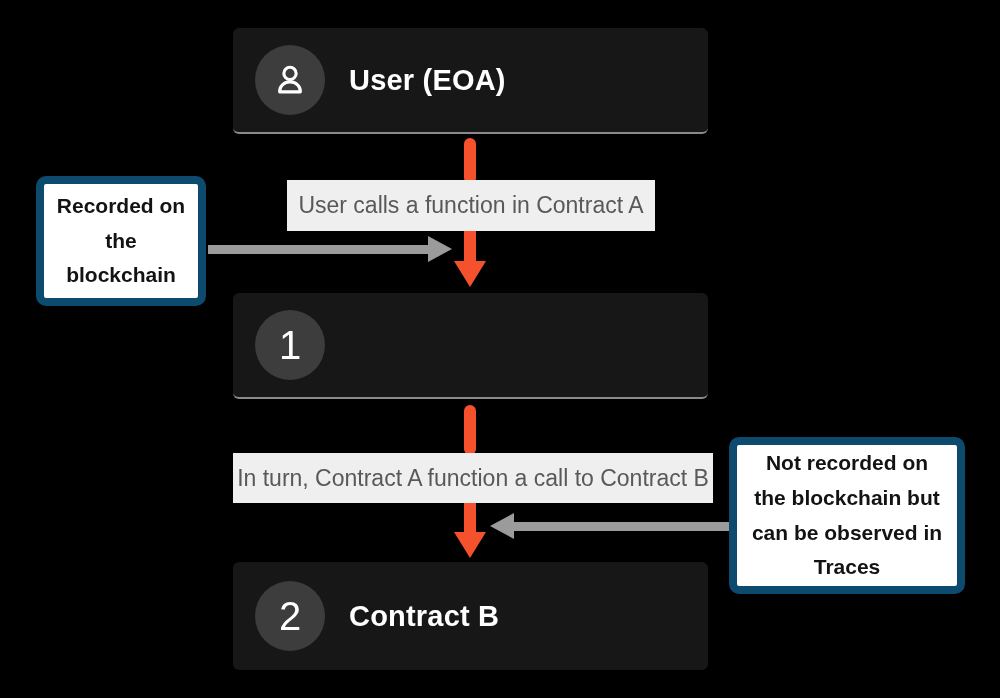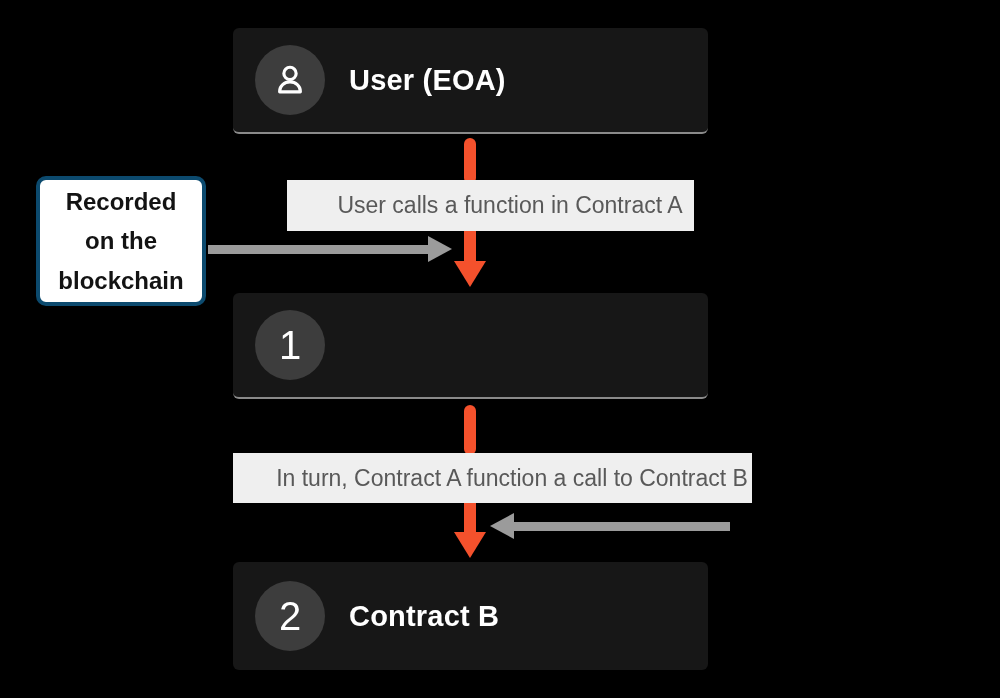--- a/index.html
+++ b/index.html
@@ -58,21 +58,20 @@
   
   .edge-label {
     position: absolute;
     background: #efefef;
     color: #595959;
     font-size: 23px;
     display: flex;
     align-items: center;
     justify-content: center;
     z-index: 3;
-    padding-left: 39px;
   }
   .edge-label-1 { left: 287px; top: 180px; width: 368px; height: 51px; }
   .edge-label-2 { left: 233px; top: 453px; width: 480px; height: 50px; }
 
   
   .o-bar {
     position: absolute;
     width: 12px;
     background: #f4512c;
     border-radius: 6px;
@@ -92,30 +91,30 @@
     border-top: 26px solid #f4512c;
     z-index: 1;
   }
   .o-head-1 { top: 261px; }
   .o-head-2 { top: 532px; }
 
   
   .callout {
     position: absolute;
     background: #ffffff;
-    border: 4px solid #0c4a6e;
+    border: 8px solid #0c4a6e;
     border-radius: 10px;
     box-sizing: border-box;
     display: flex;
     align-items: center;
     justify-content: center;
     text-align: center;
     color: #131313;
     font-weight: 700;
-    font-size: 24px;
+    font-size: 21px;
     line-height: 1.65;
     padding: 8px 12px;
     z-index: 2;
   }
   .callout-left  { left: 36px;  top: 176px; width: 170px; height: 130px; }
   .callout-right { left: 729px; top: 437px; width: 236px; height: 157px; }
 
   
   .g-bar {
     position: absolute;
@@ -182,16 +181,19 @@
     </div>
     <div class="node-label">Contract B</div>
   </div>
 
   <div class="callout callout-left">
     <span>Recorded on the blockchain</span>
   </div>
   <div class="g-bar g-bar-left"></div>
   <div class="g-head g-head-right"></div>
 
+  <div class="callout callout-right">
+    <span>Not recorded on the blockchain but can be observed in Traces</span>
+  </div>
   <div class="g-bar g-bar-right"></div>
   <div class="g-head g-head-left"></div>
 
 </div>
 
 </body></html>

